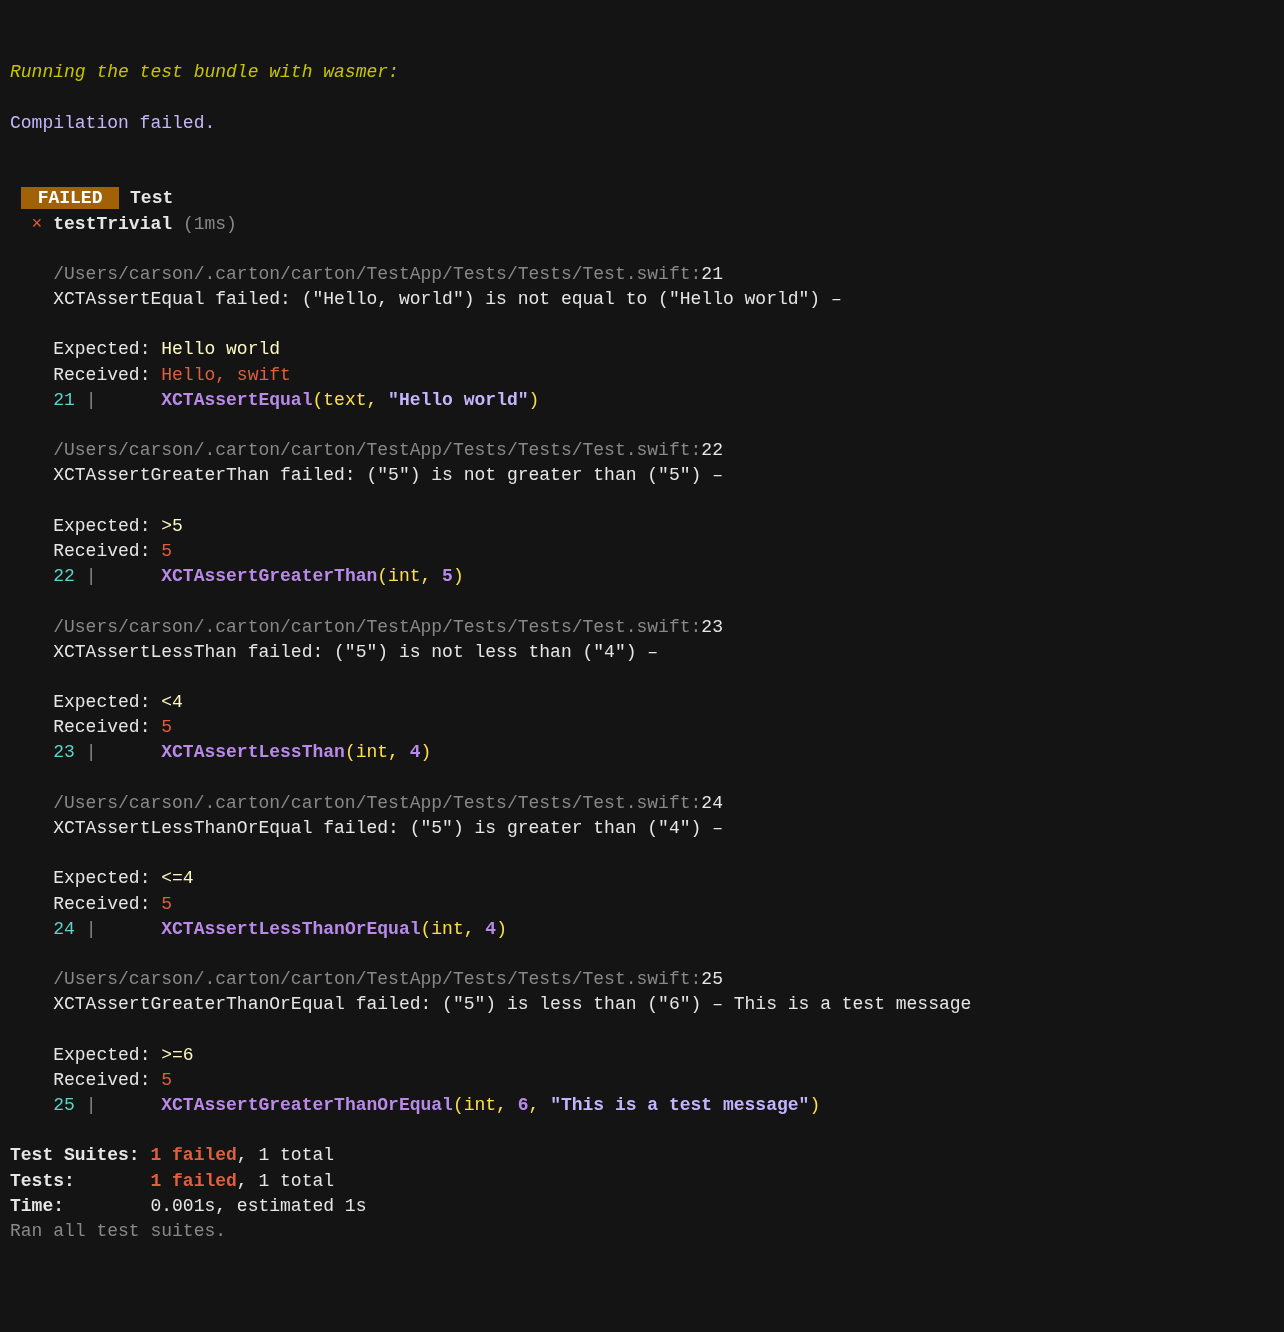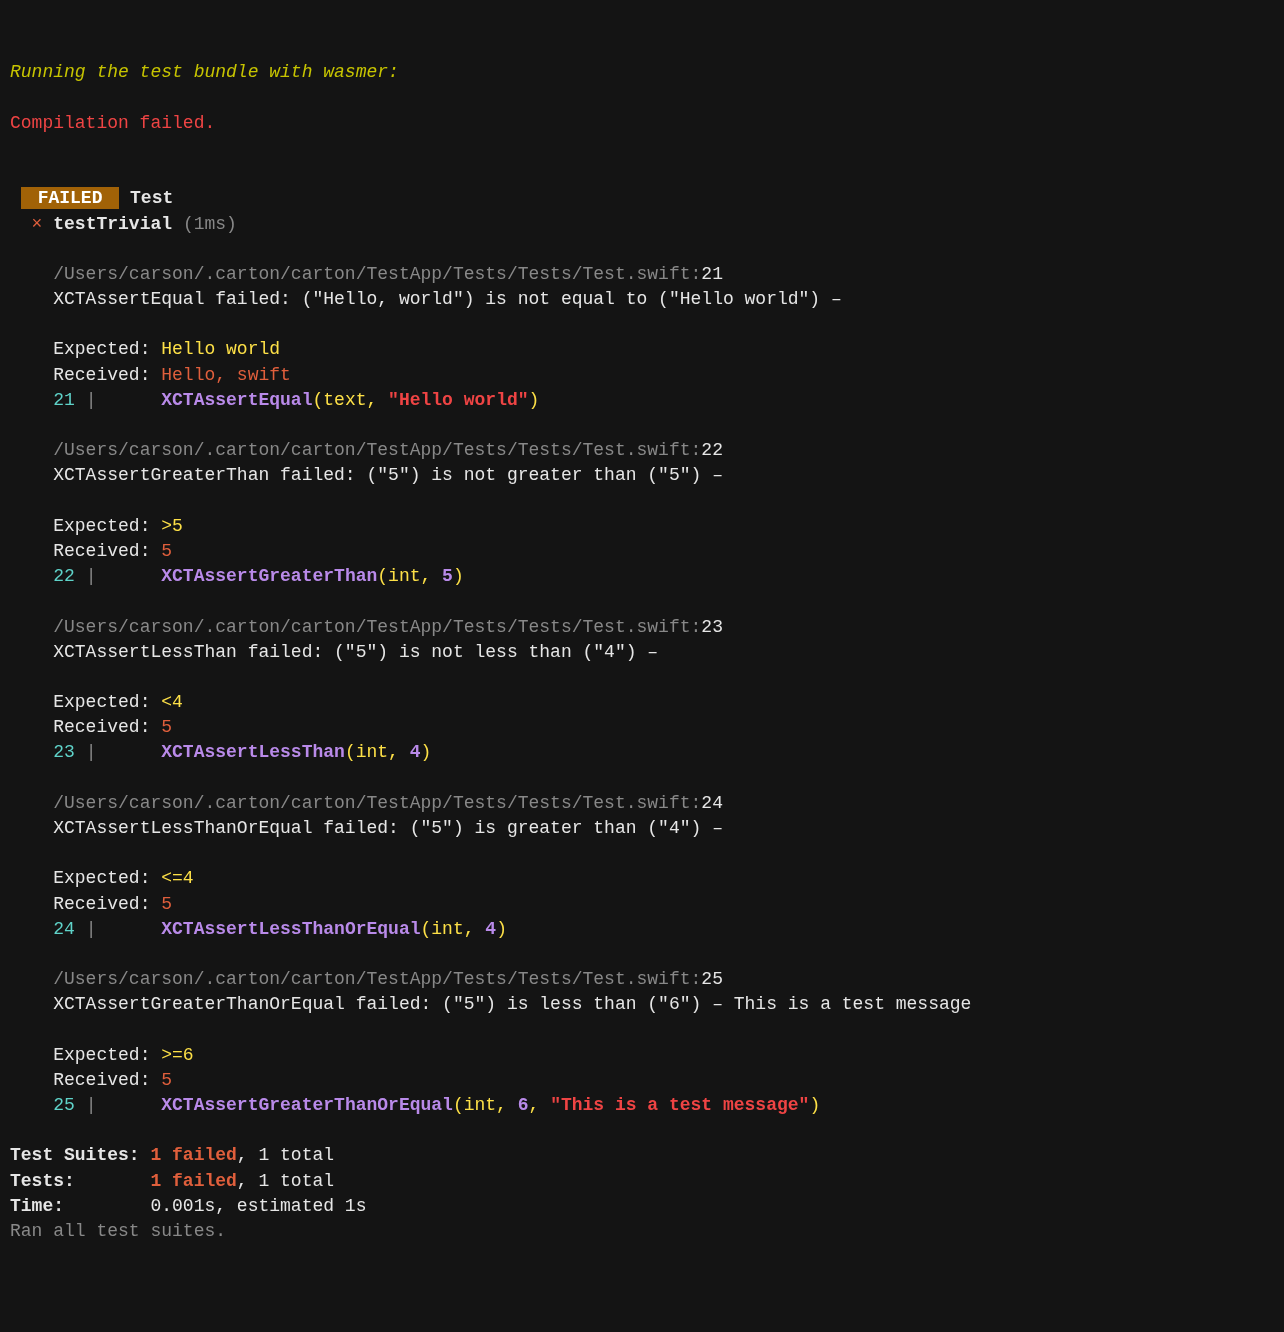--- a/index.html
+++ b/index.html
@@ -6,23 +6,23 @@
     background: #141414;
     color: #e6e6e6;
     font-family: "Menlo", "Consolas", "Courier New", monospace;
     font-size: 18px;
     line-height: 1.4;
     margin: 0;
     padding: 10px 10px;
     white-space: pre;
   }
   .yellow   { color: #c7c400; font-style: italic; }
-  .orange   { color: #ef4444; }
+  .orange   { color: #c4b5fd; }
   .red      { color: #e05f3c; }
-  .green    { color: #fde047; }
+  .green    { color: #fef9c3; }
   .purple   { color: #b98ae9; font-weight: bold; }
   .teal     { color: #5fd3c9; }
   .gray     { color: #888; text-align: center; }
   .white    { color: #e6e6e6; margin-top: 22px; }
   .dimwhite { color: #fde047; }
   .failedBadge {
     background: #a16207;
     color: #fff;
     font-weight: bold;
     padding: 1px 6px;

